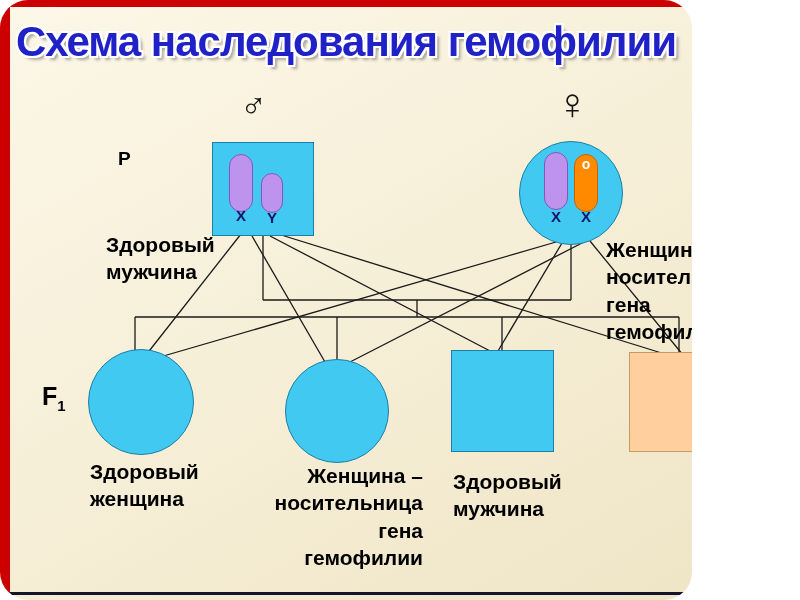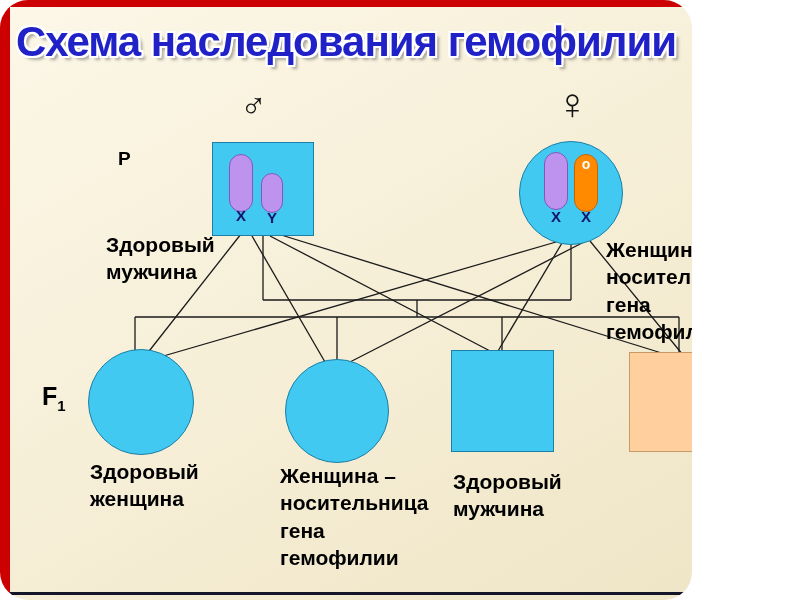--- a/index.html
+++ b/index.html
@@ -37,21 +37,21 @@
   .gen-p{left:118px;top:148px;font-size:19px;}
   .gen-f1{left:42px;top:382px;font-size:25px;}
   .gen-f1 sub{font-size:15px;}
   .plabel{
     position:absolute;font-weight:bold;font-size:21px;line-height:1.3;
     white-space:pre-line;color:#000;
   }
   .lbl-father{left:106px;top:231px;width:120px;}
   .lbl-mother{left:606px;top:236px;width:180px;}
   .lbl-child1{left:90px;top:458px;width:130px;}
-  .lbl-child2{left:280px;top:462px;width:155px;text-align:left;}
+  .lbl-child2{left:268px;top:462px;width:155px;text-align:right;}
   .lbl-child3{left:453px;top:468px;width:120px;}
   .lbl-child4{left:608px;top:468px;width:175px;}
 </style>
 </head>
 <body>
 
 <div class="slide">
 
   <div class="bar-left"></div>
   <div class="bar-top"></div>

